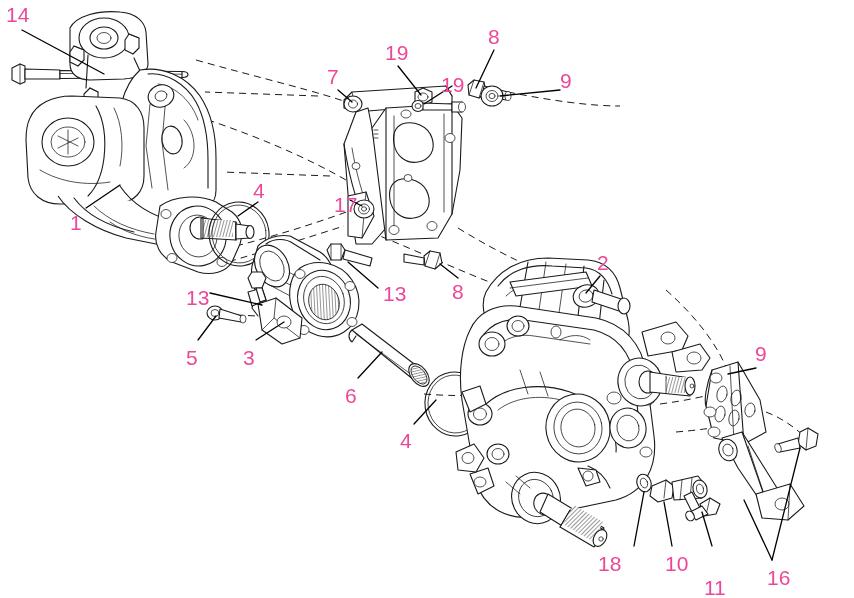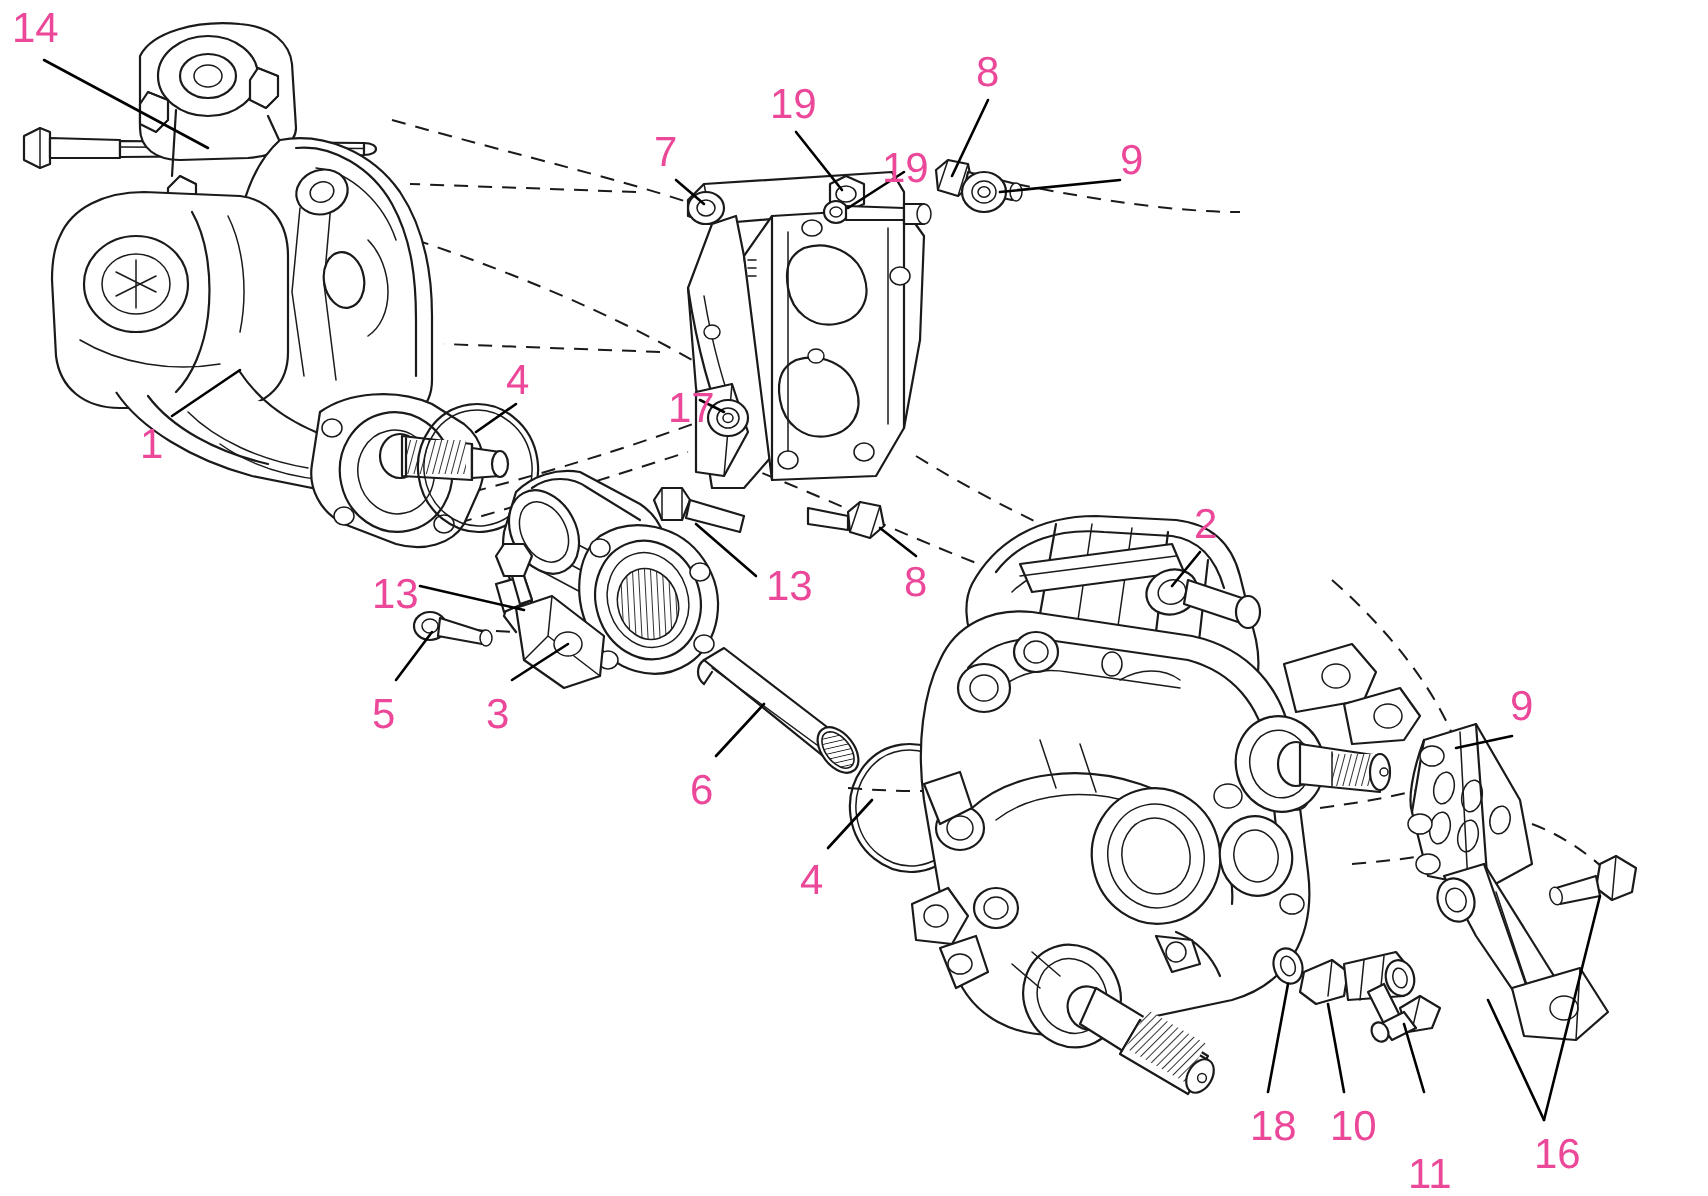--- a/index.html
+++ b/index.html
@@ -462,19 +462,19 @@
   <div class="callout" style="left:334px; top:194px;">17</div>
   <div class="callout" style="left:597px; top:252px;">2</div>
   <div class="callout" style="left:383px; top:283px;">13</div>
   <div class="callout" style="left:452px; top:281px;">8</div>
   <div class="callout" style="left:186px; top:287px;">13</div>
   <div class="callout" style="left:186px; top:347px;">5</div>
   <div class="callout" style="left:243px; top:347px;">3</div>
   <div class="callout" style="left:345px; top:385px;">6</div>
   <div class="callout" style="left:400px; top:430px;">4</div>
   <div class="callout" style="left:755px; top:343px;">9</div>
-  <div class="callout" style="left:625px; top:553px;">18</div>
+  <div class="callout" style="left:598px; top:553px;">18</div>
   <div class="callout" style="left:665px; top:553px;">10</div>
   <div class="callout" style="left:704px; top:577px;">11</div>
   <div class="callout" style="left:767px; top:567px;">16</div>
 
 
 </div>
 
 </body></html>

